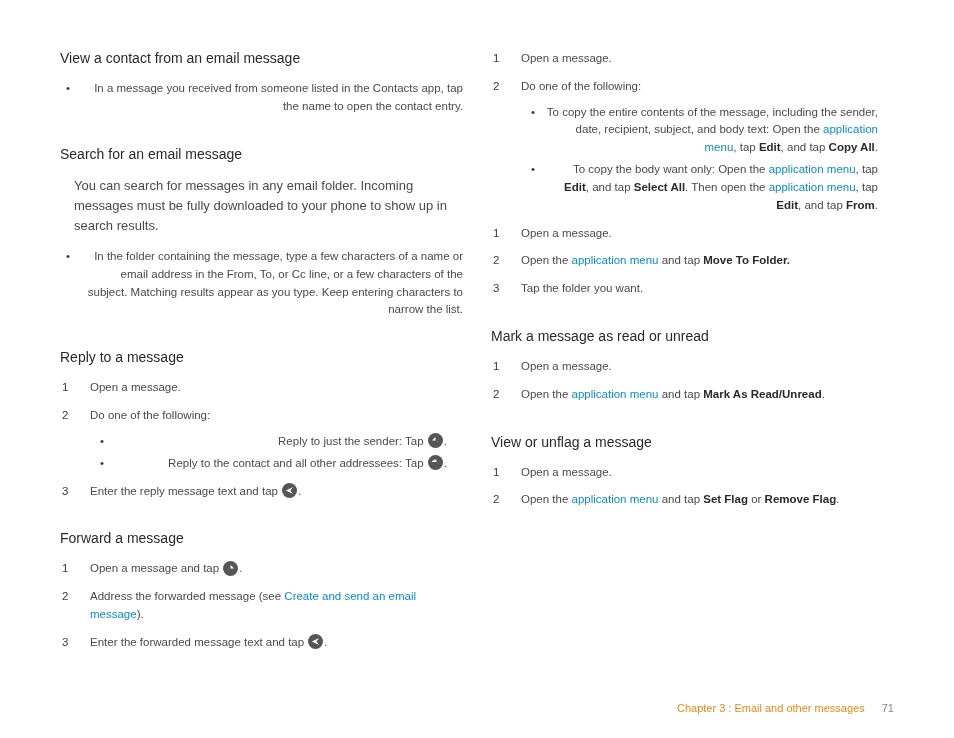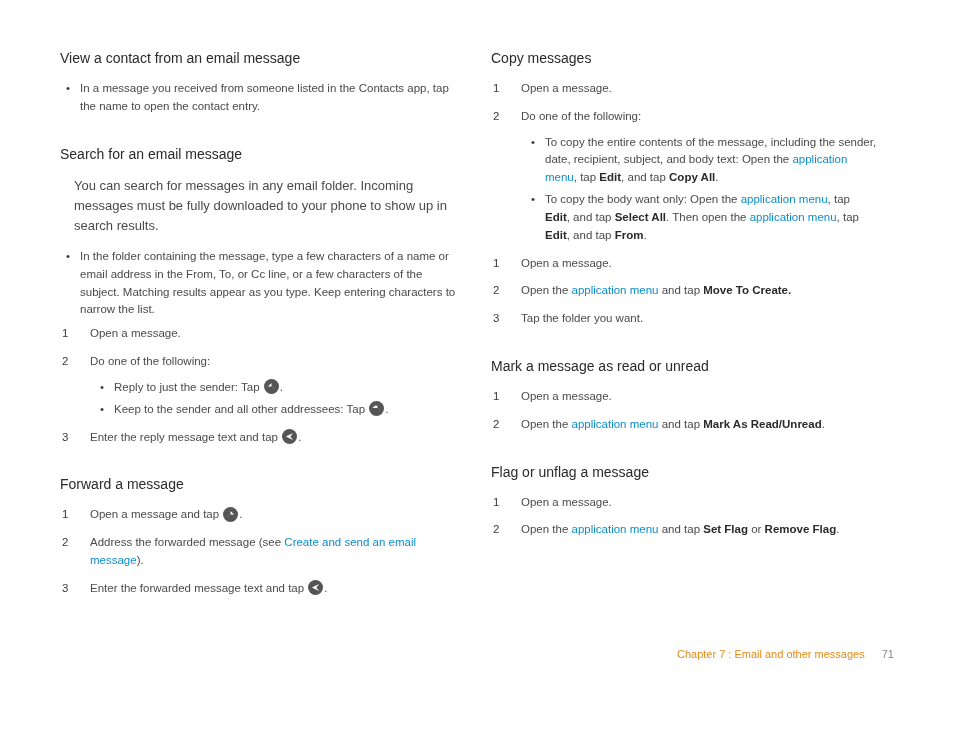--- a/index.html
+++ b/index.html
@@ -30,20 +30,21 @@
   .lead {
     font-size: 13px;
     line-height: 1.55;
     color: #4a4a4a;
     margin: 0 0 12px 14px;
   }
   ul.bullets {
     list-style: none;
     padding: 0 0 0 6px;
     margin: 0 0 6px 0;
+    text-align: right;
   }
   ul.bullets > li {
     position: relative;
     padding-left: 14px;
     font-size: 11.5px;
     line-height: 1.55;
     color: #4a4a4a;
     margin-bottom: 4px;
   }
   ul.bullets > li::before {
@@ -119,34 +120,35 @@
     <ul class="bullets">
       <li>In a message you received from someone listed in the Contacts app, tap the name to open the contact entry.</li>
     </ul>
 
     <h3 class="section-title">Search for an email message</h3>
     <p class="lead">You can search for messages in any email folder. Incoming messages must be fully downloaded to your phone to show up in search results.</p>
     <ul class="bullets">
       <li>In the folder containing the message, type a few characters of a name or email address in the From, To, or Cc line, or a few characters of the subject. Matching results appear as you type. Keep entering characters to narrow the list.</li>
     </ul>
 
+    <h3 class="section-title">Reply to a message</h3>
     <ol class="steps">
       <li>Open a message.</li>
       <li>
         <span>Do one of the following:</span>
         <ul class="bullets">
           <li>
             <span>Reply to just the sender: Tap </span><span class="icon">
                 <svg viewBox="0 0 10 10">
                   <path d="M5 1 L1 5 L5 5 C8 5 8 9 8 9 C8 6 7 5 5 5 Z" fill="#fff"></path>
                 </svg>
               </span><span>.</span>
           </li>
           <li>
-            <span>Keep to the sender and all other addressees: Tap </span><span class="icon">
+            <span>Reply to the contact and all other addressees: Tap </span><span class="icon">
                 <svg viewBox="0 0 10 10">
                   <path d="M4 1 L0.5 4.5 L4 4.5 M6 1 L2.5 4.5 L6 4.5 C8.5 4.5 8.5 9 8.5 9 C8.5 6 7.5 4.5 6 4.5 Z" fill="#fff"></path>
                 </svg>
               </span><span>.</span>
           </li>
         </ul>
       </li>
       <li>
         <span>Enter the reply message text and tap </span><span class="icon">
             <svg viewBox="0 0 10 10">
@@ -174,59 +176,58 @@
               <path d="M1 5 L9 1 L6 5 L9 9 Z" fill="#fff"></path>
             </svg>
           </span><span>.</span>
       </li>
     </ol>
 
   </div>
 
   <div class="col">
 
-    <h3 class="section-title">Copy messages</h3>
     <ol class="steps">
       <li>Open a message.</li>
       <li>
         <span>Do one of the following:</span>
         <ul class="bullets">
           <li>
             <span>To copy the entire contents of the message, including the sender, date, recipient, subject, and body text: Open the </span><span class="link">application menu</span><span>, tap </span><b>Edit</b><span>, and tap </span><b>Copy All</b><span>.</span>
           </li>
           <li>
             <span>To copy the body want only: Open the </span><span class="link">application menu</span><span>, tap </span><b>Edit</b><span>, and tap </span><b>Select All</b><span>. Then open the </span><span class="link">application menu</span><span>, tap </span><b>Edit</b><span>, and tap </span><b>From</b><span>.</span>
           </li>
         </ul>
       </li>
     </ol>
 
     <ol class="steps">
       <li>Open a message.</li>
       <li>
-        <span>Open the </span><span class="link">application menu</span><span> and tap </span><b>Move To Create.</b>
+        <span>Open the </span><span class="link">application menu</span><span> and tap </span><b>Move To Folder.</b>
       </li>
       <li>Tap the folder you want.</li>
     </ol>
 
     <h3 class="section-title">Mark a message as read or unread</h3>
     <ol class="steps">
       <li>Open a message.</li>
       <li>
         <span>Open the </span><span class="link">application menu</span><span> and tap </span><b>Mark As Read/Unread</b><span>.</span>
       </li>
     </ol>
 
-    <h3 class="section-title">Flag or unflag a message</h3>
+    <h3 class="section-title">View or unflag a message</h3>
     <ol class="steps">
       <li>Open a message.</li>
       <li>
         <span>Open the </span><span class="link">application menu</span><span> and tap </span><b>Set Flag</b><span> or </span><b>Remove Flag</b><span>.</span>
       </li>
     </ol>
 
   </div>
 </div>
 
 <div class="footer">
-  <span>Chapter 7  :  Email and other messages</span>
+  <span>Chapter 3  :  Email and other messages</span>
   <span class="page-num">71</span>
 </div>
 
 </body></html>

